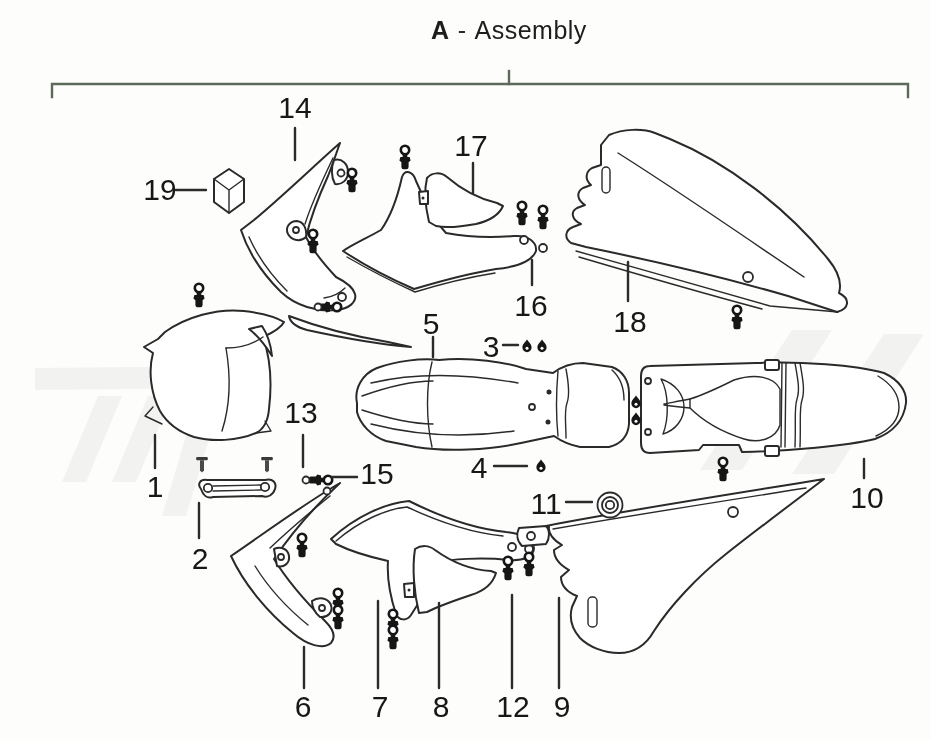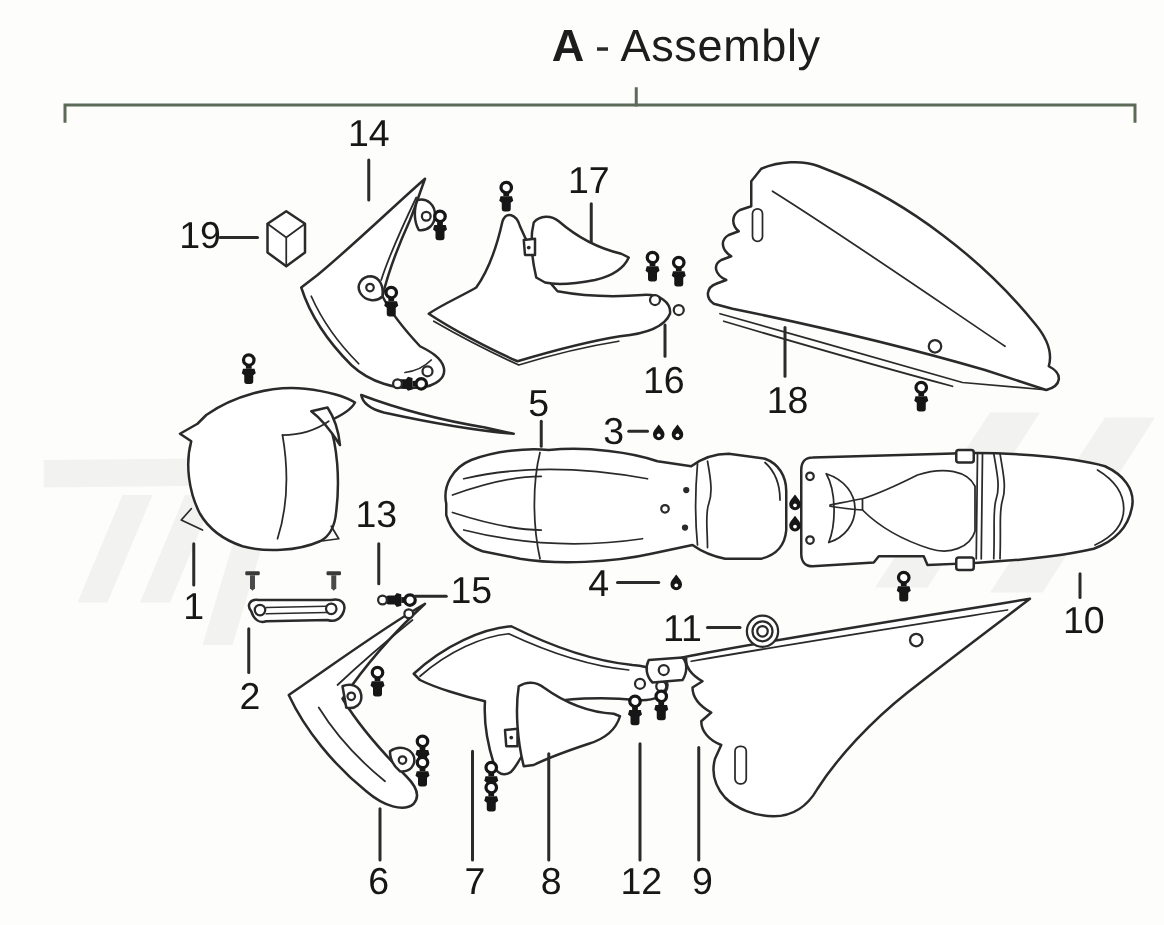--- a/index.html
+++ b/index.html
@@ -1,19 +1,19 @@
 <!DOCTYPE html>
 <html><head>
 <meta charset="utf-8">
 <style>
   html,body{margin:0;padding:0;background:#ffffff;}
   .stage{position:relative;width:931px;height:740px;background:#fdfdfc;overflow:hidden;
          font-family:"Liberation Sans", sans-serif;}
   .title{position:absolute;top:16px;left:509px;transform:translateX(-50%);
-         white-space:nowrap;font-size:36px;color:#1d1d1d;letter-spacing:.5px;margin-left:40px;}
+         white-space:nowrap;font-size:25px;color:#1d1d1d;letter-spacing:.5px;}
   .title .t-letter{font-weight:bold;margin-right:8px;}
   .title .t-sep{margin-right:8px;color:#2a2a2a;}
   .dwg{position:absolute;left:0;top:0;}
   .part{fill:#ffffff;stroke:#2a2a2a;stroke-width:2;stroke-linejoin:round;stroke-linecap:round;}
   .inner{fill:none;stroke:#2a2a2a;stroke-width:1.4;stroke-linejoin:round;stroke-linecap:round;}
   .hole{fill:#ffffff;stroke:#2a2a2a;stroke-width:1.8;}
   .dot{fill:#2a2a2a;stroke:none;}
   .leader{stroke:#2b2b2b;stroke-width:2.4;stroke-linecap:round;}
   .plabel{font-family:"Liberation Sans", sans-serif;font-size:30px;fill:#171717;
           text-anchor:middle;dominant-baseline:central;}

